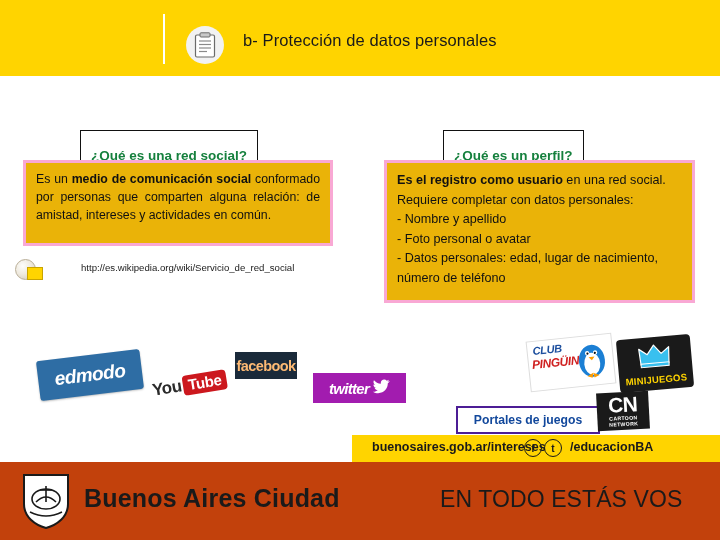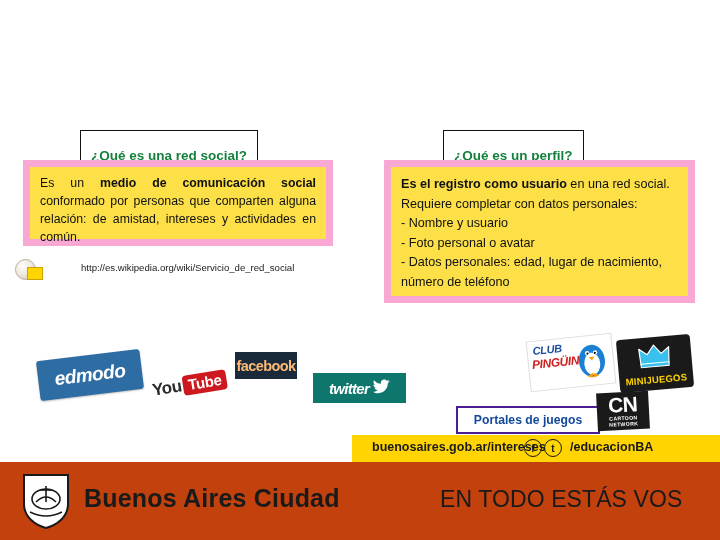--- a/index.html
+++ b/index.html
@@ -71,22 +71,22 @@
     text-align: center;
     padding: 17px 10px 4px 10px;
     white-space: nowrap;
     box-sizing: border-box;
   }
   #qtitle-red { left: 80px; top: 130px; }
   #qtitle-perfil { left: 443px; top: 130px; }
 
   .answer-box {
     position: absolute;
-    border: 7px solid #f9a8d4;
-    background: #fde047;
+    border: 3px solid #f9a8d4;
+    background: #eab308;
     box-sizing: border-box;
   }
   #box-red {
     left: 23px;
     top: 160px;
     width: 310px;
     height: 86px;
     padding: 7px 10px 0 10px;
   }
   #box-red p {
@@ -234,21 +234,21 @@
     font-weight: bold;
     letter-spacing: -0.6px;
   }
 
   
   #logo-twitter {
     left: 313px;
     top: 373px;
     width: 93px;
     height: 30px;
-    background: #0f766e;
+    background: #a21caf;
     display: flex;
     align-items: center;
     justify-content: center;
     gap: 4px;
   }
   #logo-twitter .txt {
     color: #ffffff;
     font-size: 15px;
     font-weight: bold;
     font-style: italic;
@@ -456,33 +456,47 @@
     color: #1a1a1a;
     letter-spacing: 0.1px;
     white-space: nowrap;
   }
 </style>
 </head>
 <body>
 
 <div class="slide">
 
+  <div class="header">
+    <div class="header-divider"></div>
+    <div class="header-icon">
+      <svg width="22" height="26" viewBox="0 0 22 26" aria-hidden="true">
+        <rect x="1.5" y="3" width="19" height="22" rx="1.5" fill="#ffffff" stroke="#6b6b6b" stroke-width="1.2"></rect>
+        <rect x="6" y="0.8" width="10" height="4.2" rx="1" fill="#c9c9c9" stroke="#6b6b6b" stroke-width="1"></rect>
+        <line x1="5" y1="9" x2="17" y2="9" stroke="#8a8a8a" stroke-width="1.2"></line>
+        <line x1="5" y1="12.5" x2="17" y2="12.5" stroke="#8a8a8a" stroke-width="1.2"></line>
+        <line x1="5" y1="16" x2="17" y2="16" stroke="#8a8a8a" stroke-width="1.2"></line>
+        <line x1="5" y1="19.5" x2="13" y2="19.5" stroke="#8a8a8a" stroke-width="1.2"></line>
+      </svg>
+    </div>
+    <div class="header-title">b- Protección de datos personales</div>
+  </div>
 
   <div class="qtitle" id="qtitle-red">¿Qué es una red social?</div>
 
   <div class="answer-box" id="box-red">
     <p>Es un <b>medio de comunicación social</b> conformado por personas que comparten alguna relación: de amistad, intereses y actividades en común.</p>
   </div>
 
   <div class="qtitle" id="qtitle-perfil">¿Qué es un perfil?</div>
 
   <div class="answer-box" id="box-perfil">
     <p><span class="bold-lead">Es el registro como usuario</span><span> en una red social.</span></p>
     <p>Requiere completar con datos personales:</p>
-    <p>- Nombre y usuario</p>
+    <p>- Nombre y apellido</p>
     <p>- Foto personal o avatar</p>
     <p>- Datos personales: edad, lugar de nacimiento, número de teléfono</p>
   </div>
 
   <div class="wiki-row">
     <div class="wiki-icon">
       <div class="globe"></div>
       <div class="page"></div>
     </div>
     <div class="wiki-url">http://es.wikipedia.org/wiki/Servicio_de_red_social</div>

